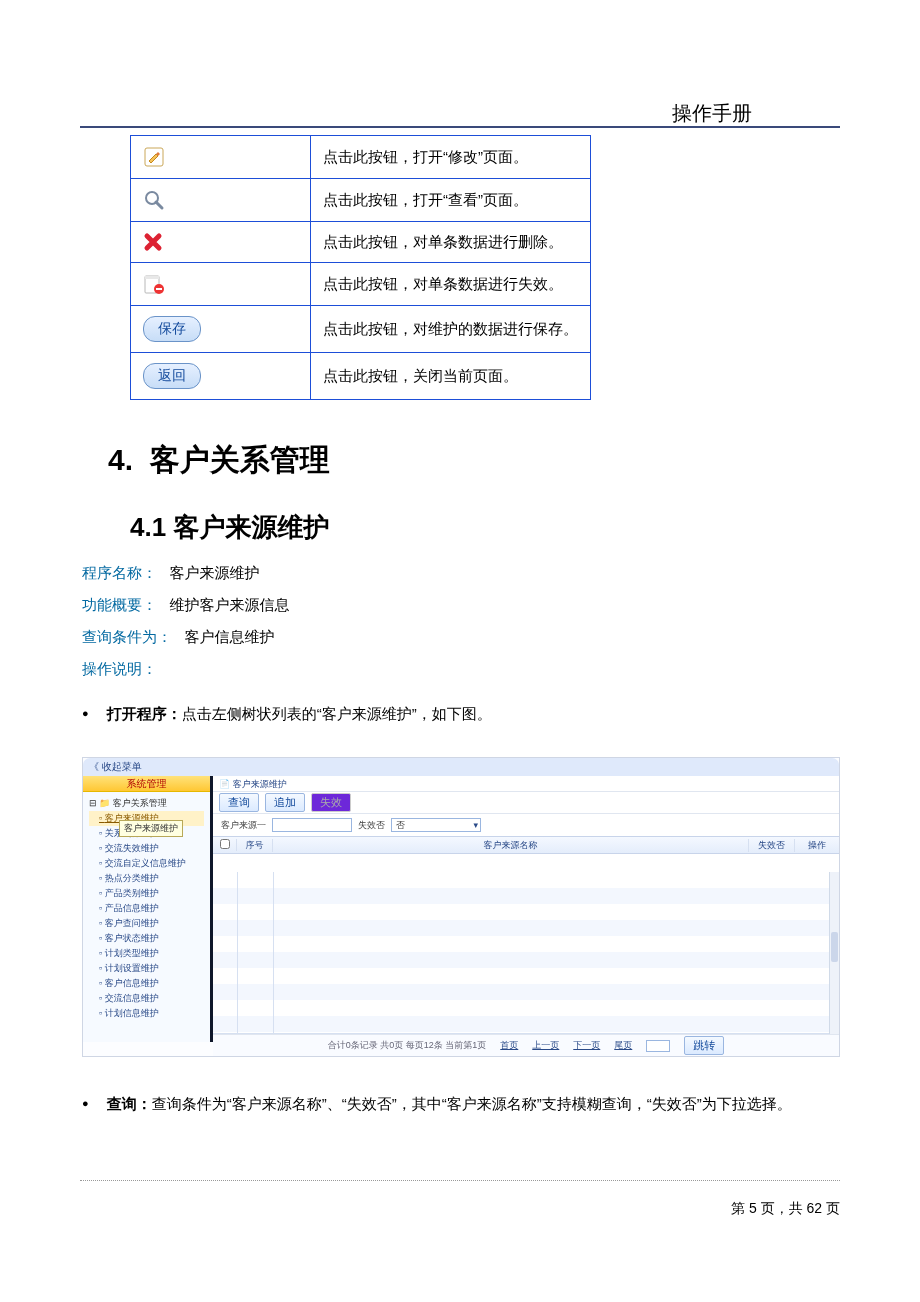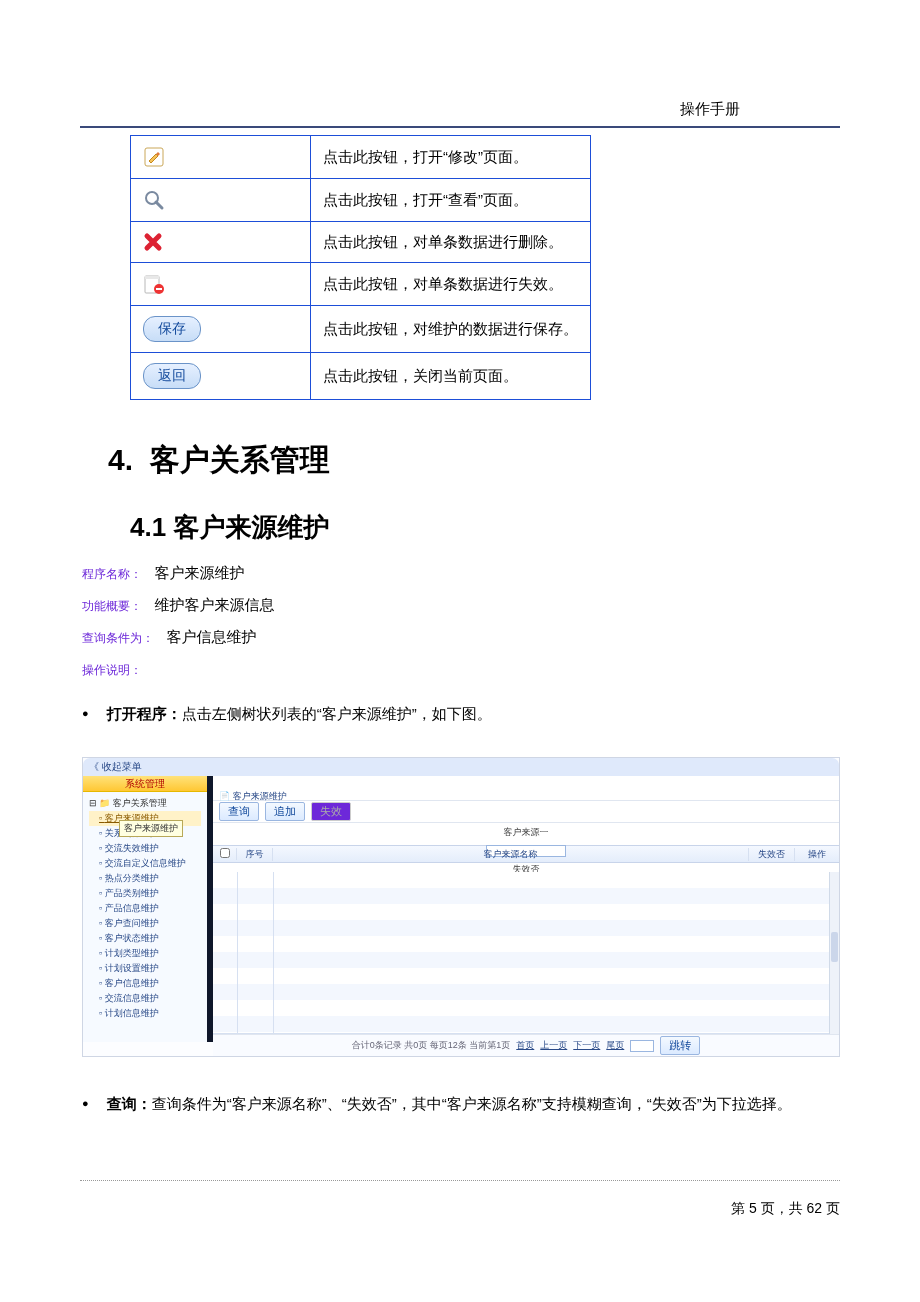--- a/index.html
+++ b/index.html
@@ -10,22 +10,22 @@
     font-family: "Microsoft YaHei", "SimSun", sans-serif;
     color: #000;
     position: relative;
   }
   .page {
     padding: 100px 80px 60px 80px;
   }
   .header-right {
     position: absolute;
     top: 100px;
-    right: 180px;
-    font-size: 15px;
+    right: 168px;
+    font-size: 20px;
   }
   .header-rule {
     position: absolute;
     top: 126px;
     left: 80px;
     right: 80px;
     height: 2px;
     background: #3a4a7a;
   }
   
@@ -62,21 +62,21 @@
     font-family: "SimHei","Microsoft YaHei",sans-serif;
     text-align: center;
   }
   h2.sec {
     position: absolute;
     left: 130px;
     font-size: 26px;
     font-weight: 700;
     font-family: "SimHei","Microsoft YaHei",sans-serif;
   }
-  .label-blue { color: #6d28d9; font-size: 12px; }
+  .label-blue { color: #0369a1; font-size: 15px; }
   .meta-line { position: absolute; left: 82px; font-size: 15px; }
   .bullet-line { position: absolute; left: 82px; right: 80px; font-size: 15px; line-height: 1.9; }
   .bullet-dot::before { content: "\25CF"; margin-right: 14px; font-size: 11px; vertical-align: 2px; }
   
   .shot {
     position: absolute;
     left: 82px;
     right: 80px;
     top: 757px;
     height: 300px;
@@ -90,21 +90,21 @@
     display: flex;
     background: #dfe9fb;
     border-bottom: 1px solid #c2cfe6;
     border-radius: 7px;
   }
   .shot .sidebar {
     position: absolute;
     left: 0; top: 18px; bottom: 14px;
     width: 130px;
     background: #f6faff;
-    border-right: 6px solid #0f172a;
+    border-right: 3px solid #0f172a;
   }
   .shot .sys-band {
     height: 16px;
     background: linear-gradient(#ffe27a,#ffc733);
     color: #b00000;
     font-size: 10px;
     text-align: center;
     line-height: 16px;
     border-bottom: 1px solid #e6b800;
   }
@@ -117,41 +117,41 @@
     background: #ffffe1;
     border: 1px solid #b8a858;
     font-size: 9px; padding: 1px 4px;
     color: #333;
   }
   .shot .content {
     position: absolute; left: 130px; right: 0; top: 18px; bottom: 0;
     background: #fff;
   }
   .shot .crumb {
-    height: 16px; padding: 12px 6px; line-height: 16px;
+    height: 16px; padding: 0 6px; line-height: 16px;
     color: #2a4a88; font-size: 9px;
     border-bottom: 1px solid #e0e6f0;
   }
   .shot .toolbar {
     height: 22px; padding: 3px 6px; display: flex; gap: 6px;
     border-bottom: 1px solid #e0e6f0;
     align-items: center;
   }
   .mini-btn {
     border: 1px solid #9ab6e0;
     background: linear-gradient(#f4f9ff,#dbeaff);
     color: #134a9c;
     font-size: 11px;
     padding: 1px 8px;
     border-radius: 2px;
   }
   .mini-btn.disabled { color: #aaa; border-color: #ccc; background: #6d28d9; }
   .shot .filter {
     height: 22px; padding: 3px 8px; display: flex; gap: 6px; align-items: center;
-    font-size: 9px; color: #444; flex-direction: column;
+    font-size: 9px; color: #444;
   }
   .shot input.mini, .shot .mini-select {
     height: 14px; border: 1px solid #9ab6e0; background: #fff;
     font-size: 9px; padding: 0 2px;
   }
   .shot input.mini { width: 80px; }
   .shot .mini-select { width: 90px; display: inline-flex; align-items: center; justify-content: space-between; padding: 0 2px 0 4px; }
   .shot .grid-head {
     height: 18px; background: linear-gradient(#f4f8ff,#e4edfb);
     border-top: 1px solid #c8d4ea; border-bottom: 1px solid #c8d4ea;
@@ -165,21 +165,21 @@
   .shot .grid-body {
     position: absolute; left: 0; right: 10px; top: 96px; bottom: 22px;
     background: repeating-linear-gradient(#ffffff 0 16px, #f3f7fe 16px 32px);
     border-bottom: 1px solid #d6e0f1;
   }
   .shot .grid-body .vline { position:absolute; top:0; bottom:0; width:1px; background:#d6e0f1; }
   .shot .scroll { position:absolute; right:0; top:96px; bottom:22px; width:10px; background:#eef2f9; border-left:1px solid #d0dae8; }
   .shot .scroll .thumb { position:absolute; left:1px; right:1px; top:60px; height:30px; background:#cbd6ea; border-radius:2px; }
   .shot .pager {
     position: absolute; left: 0; right: 0; bottom: 0; height: 22px;
-    display: flex; align-items: center; justify-content: center; gap: 6px;
+    display: flex; align-items: center; justify-content: center; gap: 14px;
     font-size: 9px; color: #667; background: #f9fbff; border-top: 1px solid #e0e6f0;
   }
   .shot .pager a { color: #2a4a88; text-decoration: underline; }
   .shot .pager input.pg { width: 24px; height: 12px; border: 1px solid #9ab6e0; font-size: 9px; }
   
   .footer-rule {
     position: absolute;
     left: 80px; right: 80px; top: 1180px;
     border-top: 1px dotted #999;
   }

